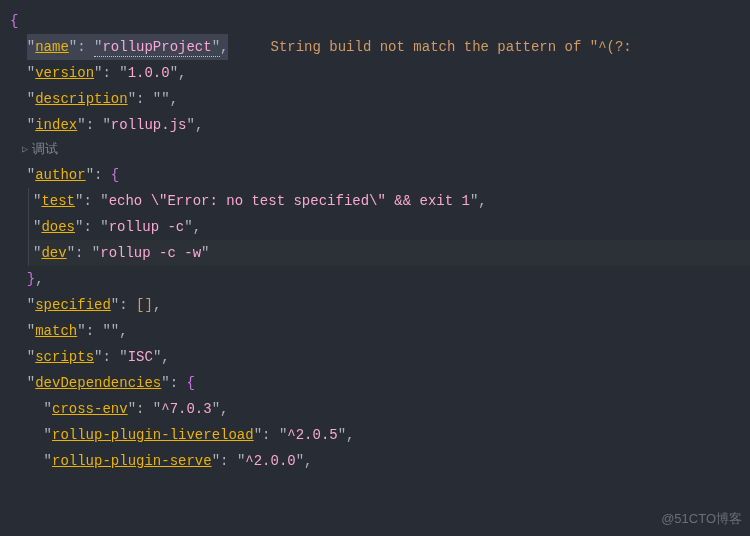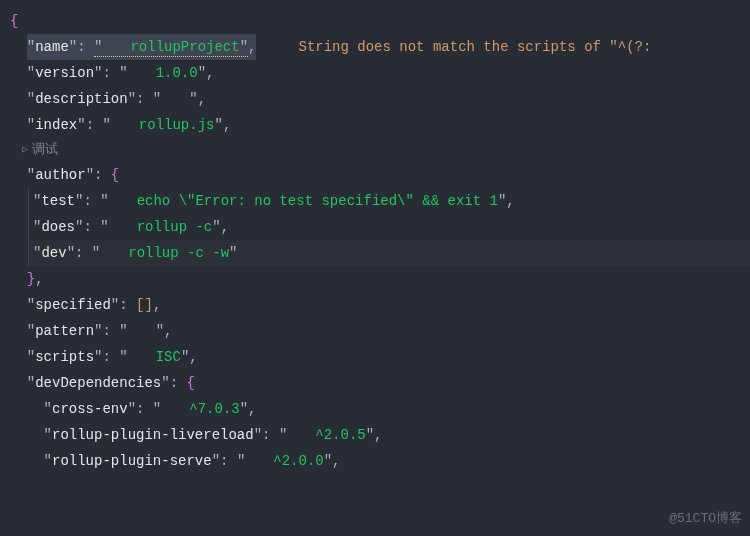--- a/index.html
+++ b/index.html
@@ -9,22 +9,22 @@
     background: #282c34;
     font-family: Menlo, Consolas, "Courier New", monospace;
     font-size: 14px;
     line-height: 26px;
     color: #abb2bf;
     overflow: hidden;
     position: relative;
     padding: 8px 0 0 0;
   }
   .line { white-space: pre; padding-left: 10px; }
-  .key { color: #e5e5e5; }
-  .str { color: #22c55e; margin-left: 28px; }
+  .key { color: #eab308; text-decoration: underline; }
+  .str { color: #f9a8d4; }
   .punc { color: #abb2bf; }
   .brace { color: #c678dd; }
   .bracket { color: #d19a66; }
   .underline {
     border-bottom: 1px dotted #e5c07b;
     padding-bottom: 1px;
   }
   .highlight-sel {
     background: #3e4451;
     display: inline-block;
@@ -49,31 +49,31 @@
   }
   .selected-line {
     background: rgba(255,255,255,0.02);
   }
   .watermark {
     position: absolute;
     right: 8px;
     bottom: 4px;
     color: #6a6f78;
     font-size: 13px;
-    font-family: Liberation Mono, monospace;
+    font-family: Liberation Sans, sans-serif;
   }
 </style>
 </head>
 <body>
 
 <div>
 
   <div class="line"><span class="brace">{</span></div>
 
-  <div class="line">  <span class="highlight-sel"><span class="punc">"</span><span class="key">name</span><span class="punc">"</span><span class="punc">: </span><span class="underline"><span class="punc">"</span><span class="str">rollupProject</span><span class="punc">"</span></span><span class="punc">,</span></span>     <span class="warn">String does not match the scripts of "^(?:</span></div>
+  <div class="line">  <span class="highlight-sel"><span class="punc">"</span><span class="key">name</span><span class="punc">"</span><span class="punc">: </span><span class="underline"><span class="punc">"</span><span class="str">rollupProject</span><span class="punc">"</span></span><span class="punc">,</span></span>     <span class="warn">String build not match the pattern of "^(?:</span></div>
 
   <div class="line">  <span class="punc">"</span><span class="key">version</span><span class="punc">"</span><span class="punc">: </span><span class="punc">"</span><span class="str">1.0.0</span><span class="punc">"</span><span class="punc">,</span></div>
 
   <div class="line">  <span class="punc">"</span><span class="key">description</span><span class="punc">"</span><span class="punc">: </span><span class="punc">"</span><span class="str"></span><span class="punc">"</span><span class="punc">,</span></div>
 
   <div class="line">  <span class="punc">"</span><span class="key">index</span><span class="punc">"</span><span class="punc">: </span><span class="punc">"</span><span class="str">rollup.js</span><span class="punc">"</span><span class="punc">,</span></div>
 
   <div class="debug-row">
       <span class="tri">▷</span>
       <span>调试</span>
@@ -86,21 +86,21 @@
 
     <div class="line" style="padding-left:4px"><span class="punc">"</span><span class="key">does</span><span class="punc">"</span><span class="punc">: </span><span class="punc">"</span><span class="str">rollup -c</span><span class="punc">"</span><span class="punc">,</span></div>
 
     <div class="line selected-line" style="padding-left:4px"><span class="punc">"</span><span class="key">dev</span><span class="punc">"</span><span class="punc">: </span><span class="punc">"</span><span class="str">rollup -c -w</span><span class="punc">"</span></div>
   </div>
 
   <div class="line">  <span class="brace">}</span><span class="punc">,</span></div>
 
   <div class="line">  <span class="punc">"</span><span class="key">specified</span><span class="punc">"</span><span class="punc">: </span><span class="bracket">[</span><span class="bracket">]</span><span class="punc">,</span></div>
 
-  <div class="line">  <span class="punc">"</span><span class="key">pattern</span><span class="punc">"</span><span class="punc">: </span><span class="punc">"</span><span class="str"></span><span class="punc">"</span><span class="punc">,</span></div>
+  <div class="line">  <span class="punc">"</span><span class="key">match</span><span class="punc">"</span><span class="punc">: </span><span class="punc">"</span><span class="str"></span><span class="punc">"</span><span class="punc">,</span></div>
 
   <div class="line">  <span class="punc">"</span><span class="key">scripts</span><span class="punc">"</span><span class="punc">: </span><span class="punc">"</span><span class="str">ISC</span><span class="punc">"</span><span class="punc">,</span></div>
 
   <div class="line">  <span class="punc">"</span><span class="key">devDependencies</span><span class="punc">"</span><span class="punc">: </span><span class="brace">{</span></div>
 
   <div class="line">    <span class="punc">"</span><span class="key">cross-env</span><span class="punc">"</span><span class="punc">: </span><span class="punc">"</span><span class="str">^7.0.3</span><span class="punc">"</span><span class="punc">,</span></div>
 
   <div class="line">    <span class="punc">"</span><span class="key">rollup-plugin-livereload</span><span class="punc">"</span><span class="punc">: </span><span class="punc">"</span><span class="str">^2.0.5</span><span class="punc">"</span><span class="punc">,</span></div>
 
   <div class="line">    <span class="punc">"</span><span class="key">rollup-plugin-serve</span><span class="punc">"</span><span class="punc">: </span><span class="punc">"</span><span class="str">^2.0.0</span><span class="punc">"</span><span class="punc">,</span></div>

